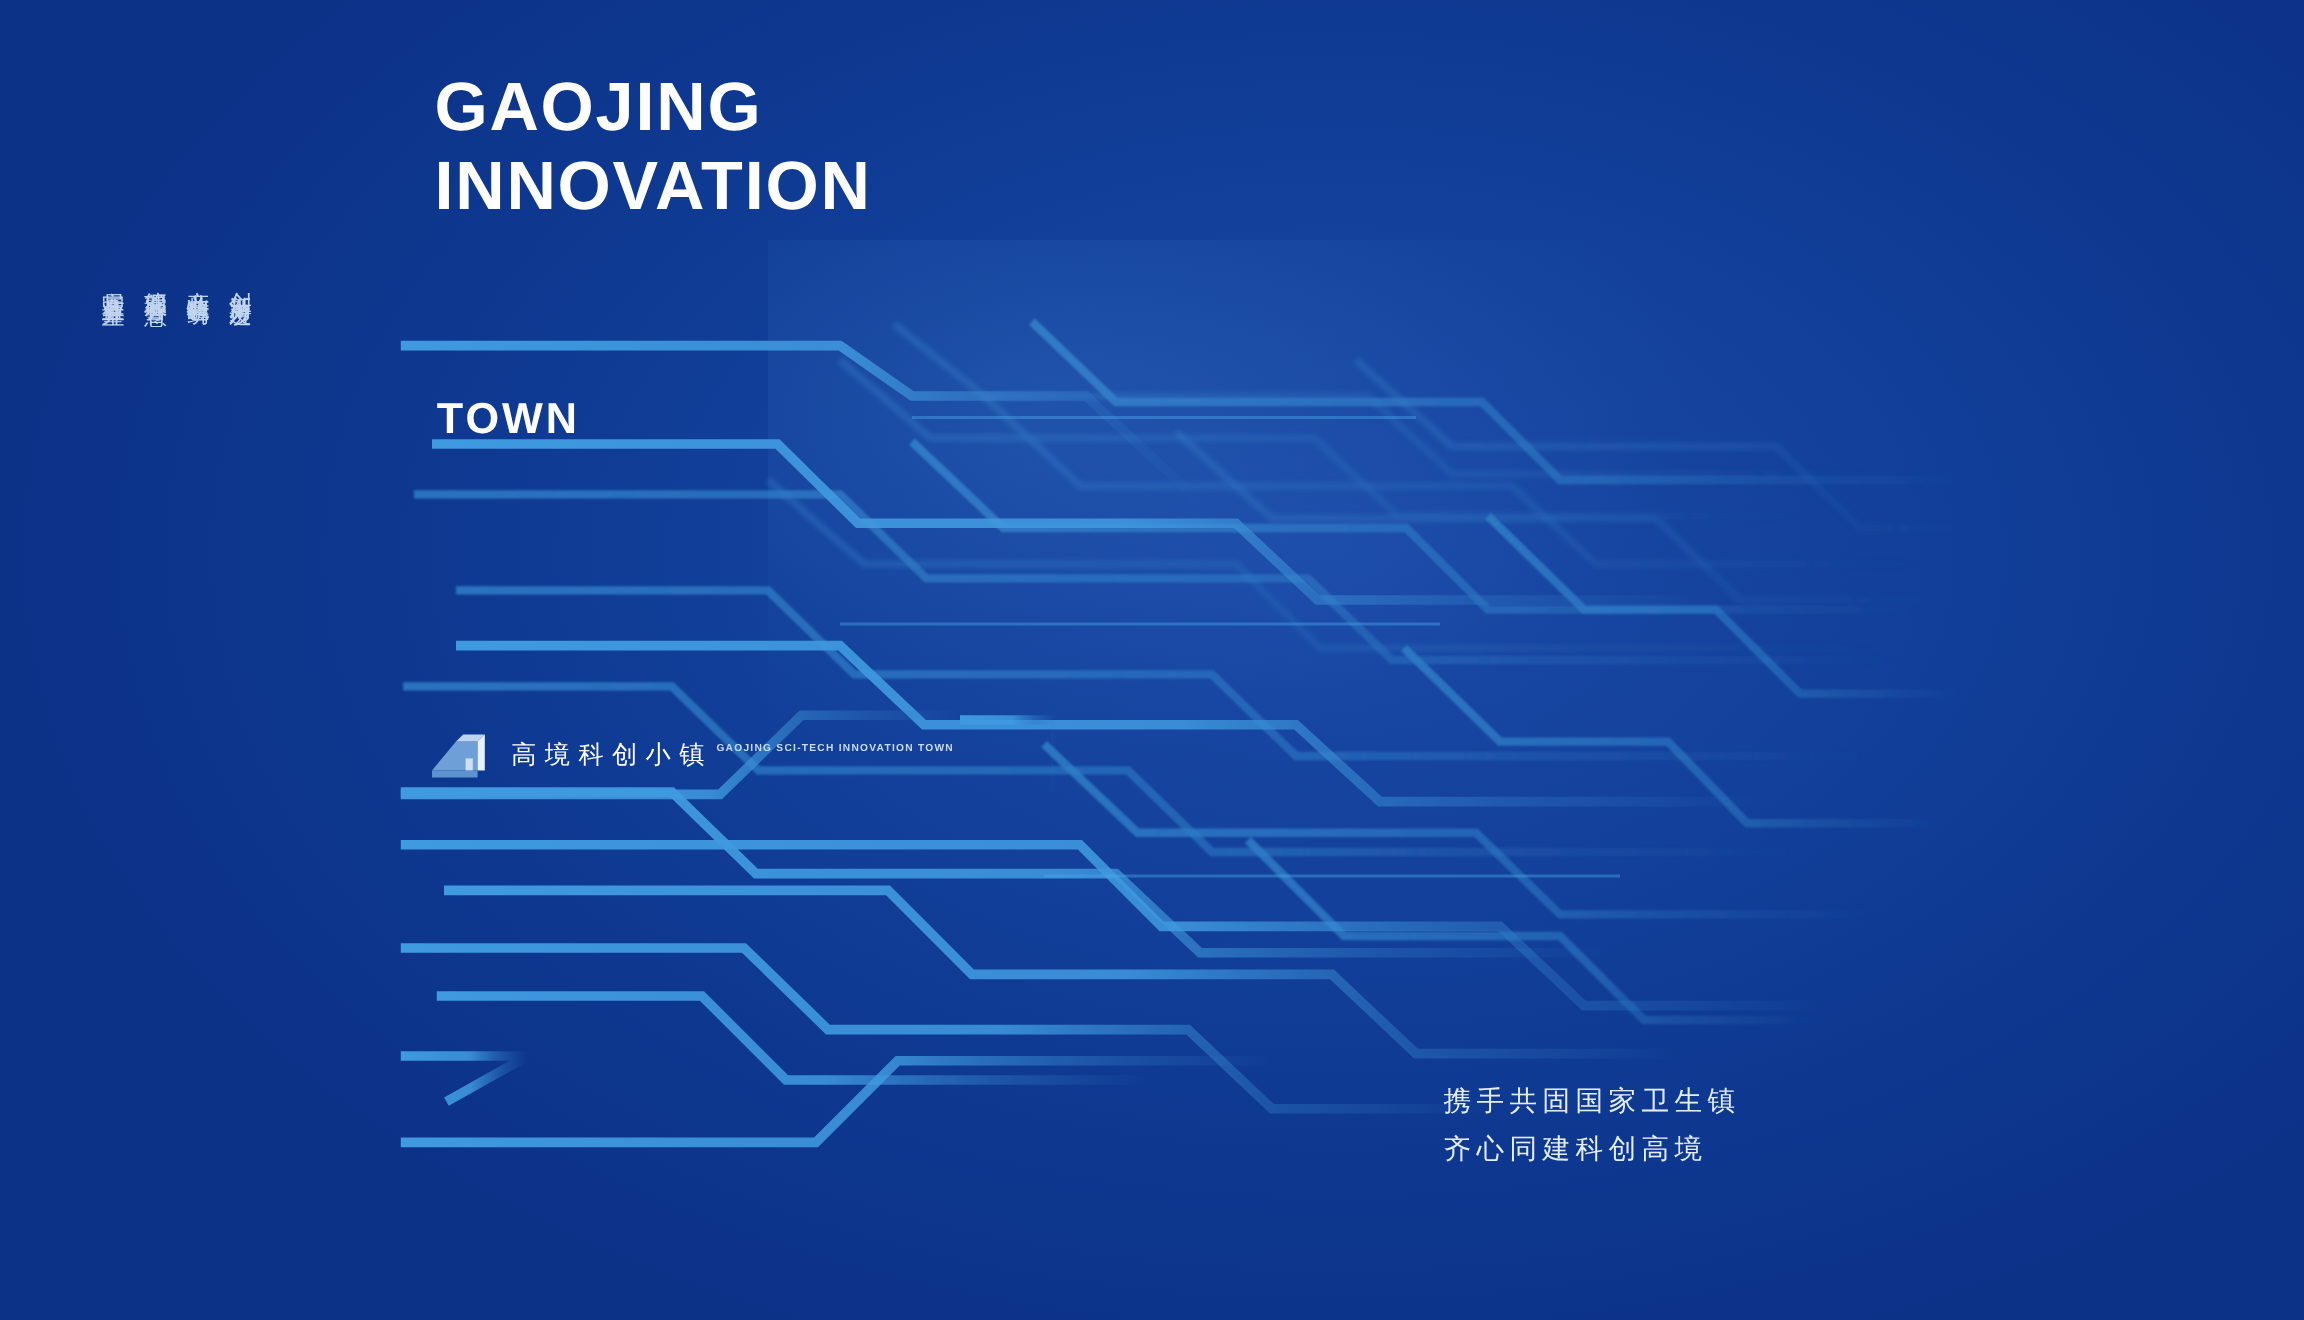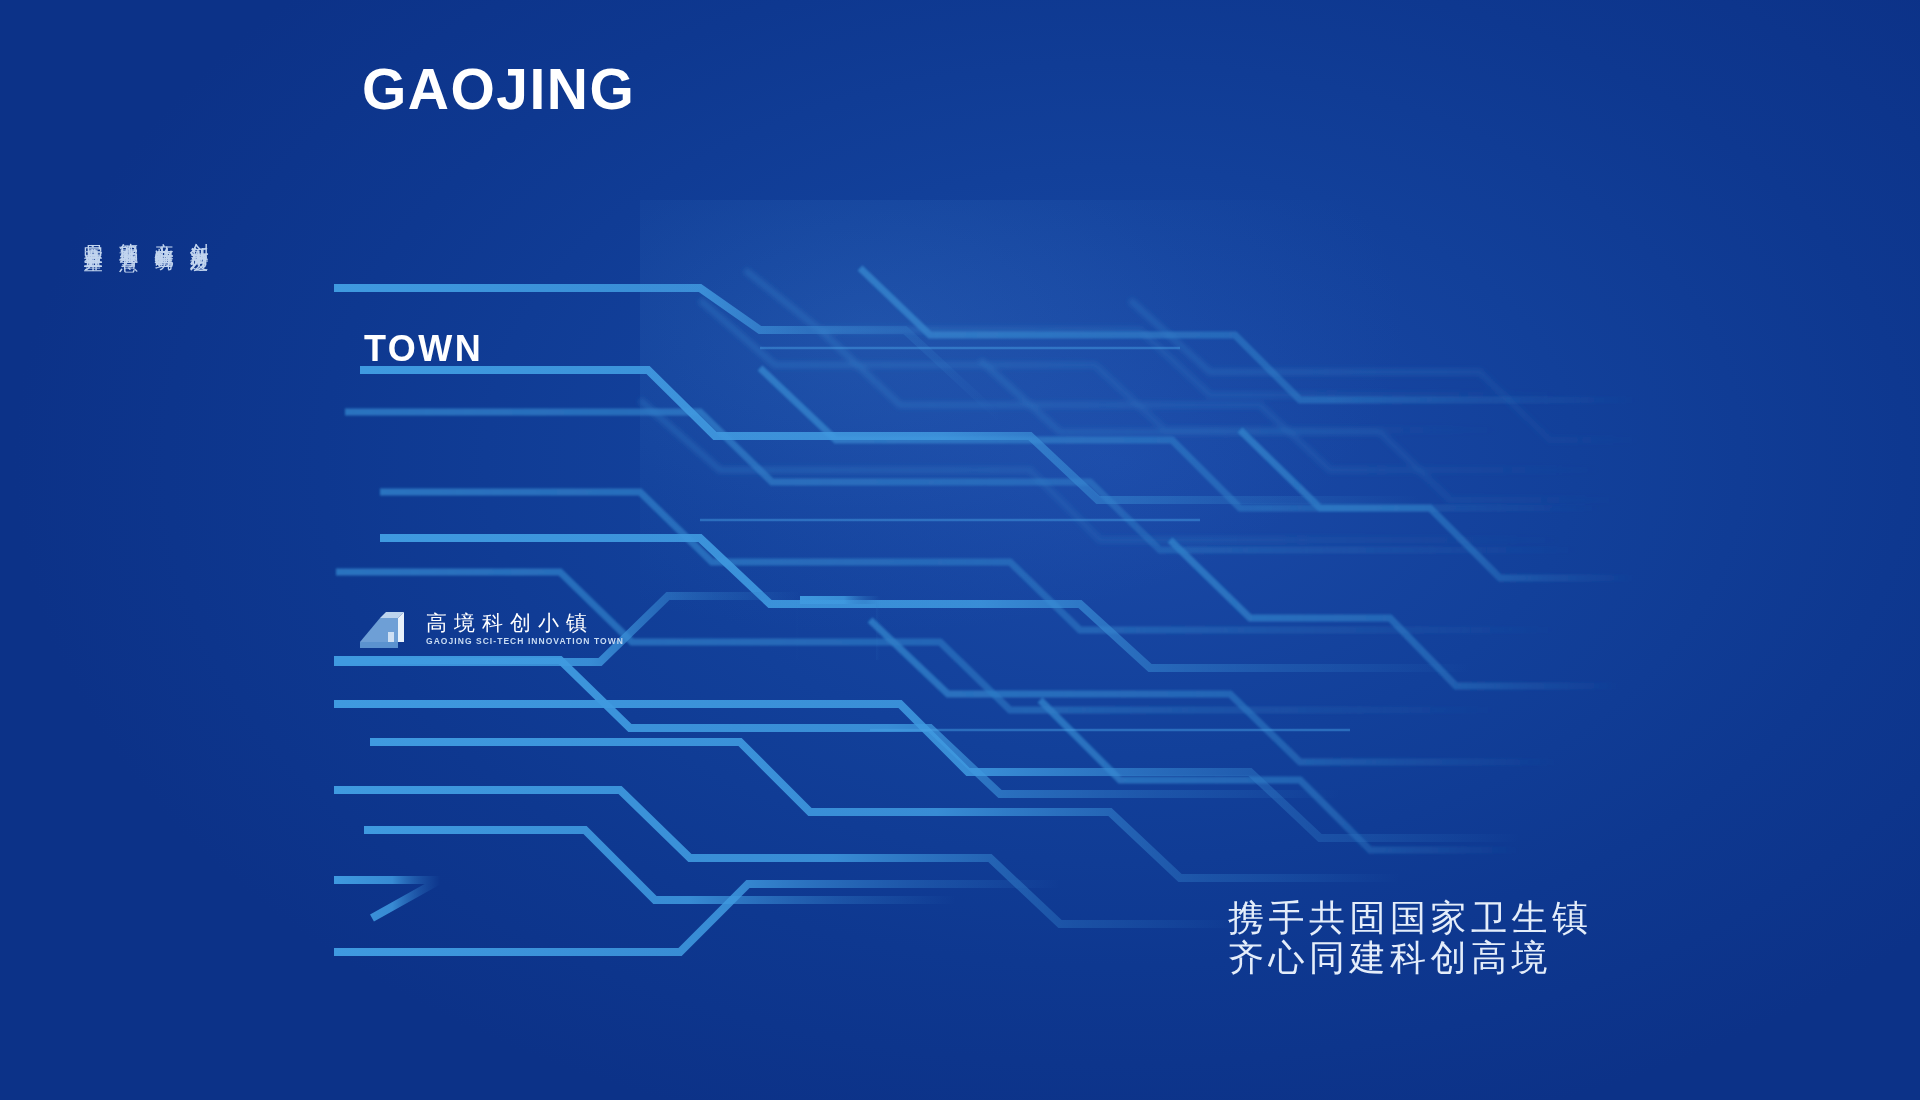--- a/index.html
+++ b/index.html
@@ -77,21 +77,21 @@
 
   
   .logo {
     position:absolute;
     left:358px; top:608px;
     display:flex;
     align-items:center;
     gap:12px;
   }
   .logo-mark { width:56px; height:42px; display:block; }
-  .logo-texts { display:flex; flex-direction:column; gap:3px; }
+  .logo-texts { display:flex; flex-direction:row; gap:3px; }
   .logo-cn {
     font-size:21px;
     letter-spacing:7px;
     color:#ffffff;
     font-family:"DejaVu Sans", sans-serif;
     line-height:1;
     white-space:nowrap;
   }
   .logo-en {
     font-size:8.5px;
@@ -103,25 +103,24 @@
   }
 
   
   .slogan {
     position:absolute;
     left:1203px; top:898px;
     color:#e4edfa;
     font-family:"DejaVu Sans", sans-serif;
   }
   .slogan-line {
-    font-size:36px;
+    font-size:23px;
     line-height:40px;
     letter-spacing:4.5px;
     white-space:nowrap;
-    margin-left:25px;
   }
 </style>
 </head>
 <body>
 
 <div id="poster">
 
   <svg id="circuit" viewBox="0 0 1920 1100" preserveAspectRatio="none">
     <defs>
       <linearGradient id="fadeR" x1="0" y1="0" x2="1" y2="0">
@@ -215,20 +214,21 @@
       <path d="M870,730 L1350,730"></path>
       <path d="M700,520 L1200,520"></path>
       <path d="M760,348 L1180,348"></path>
     </g>
   </svg>
 
   <div class="haze"></div>
 
   <div class="title-block">
     <div class="title-line">GAOJING</div>
+    <div class="title-line">INNOVATION</div>
   </div>
 
   <div class="town-word">TOWN</div>
 
   <div class="vtext-group">
     <div class="vcol">创新活力迸发</div>
     <div class="vcol">产业特色鲜明</div>
     <div class="vcol">管理服务智慧</div>
     <div class="vcol">宜居宜业并重</div>
   </div>

